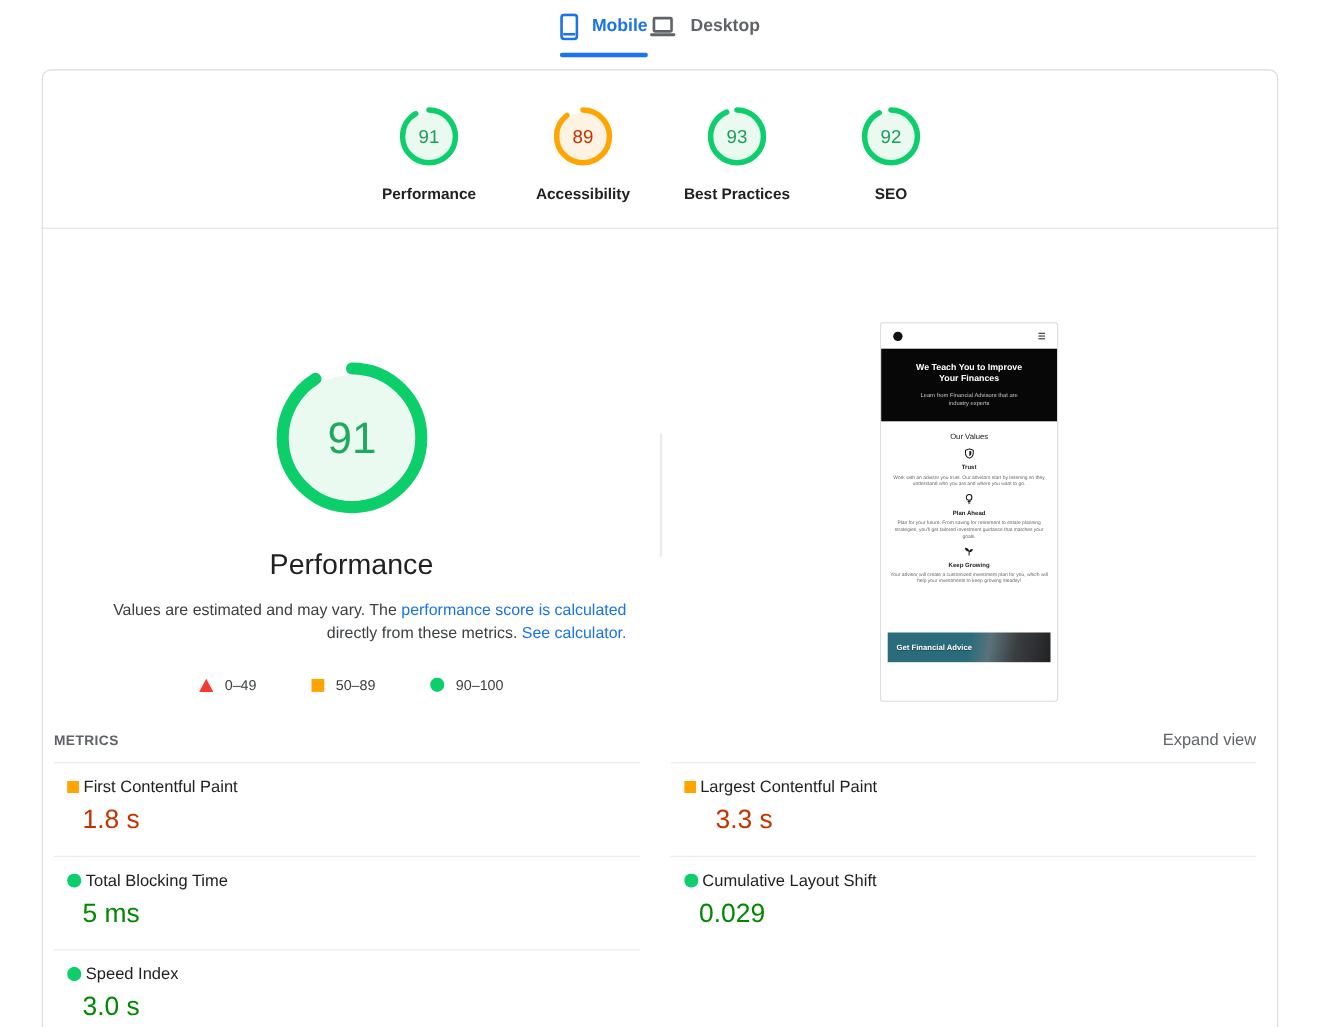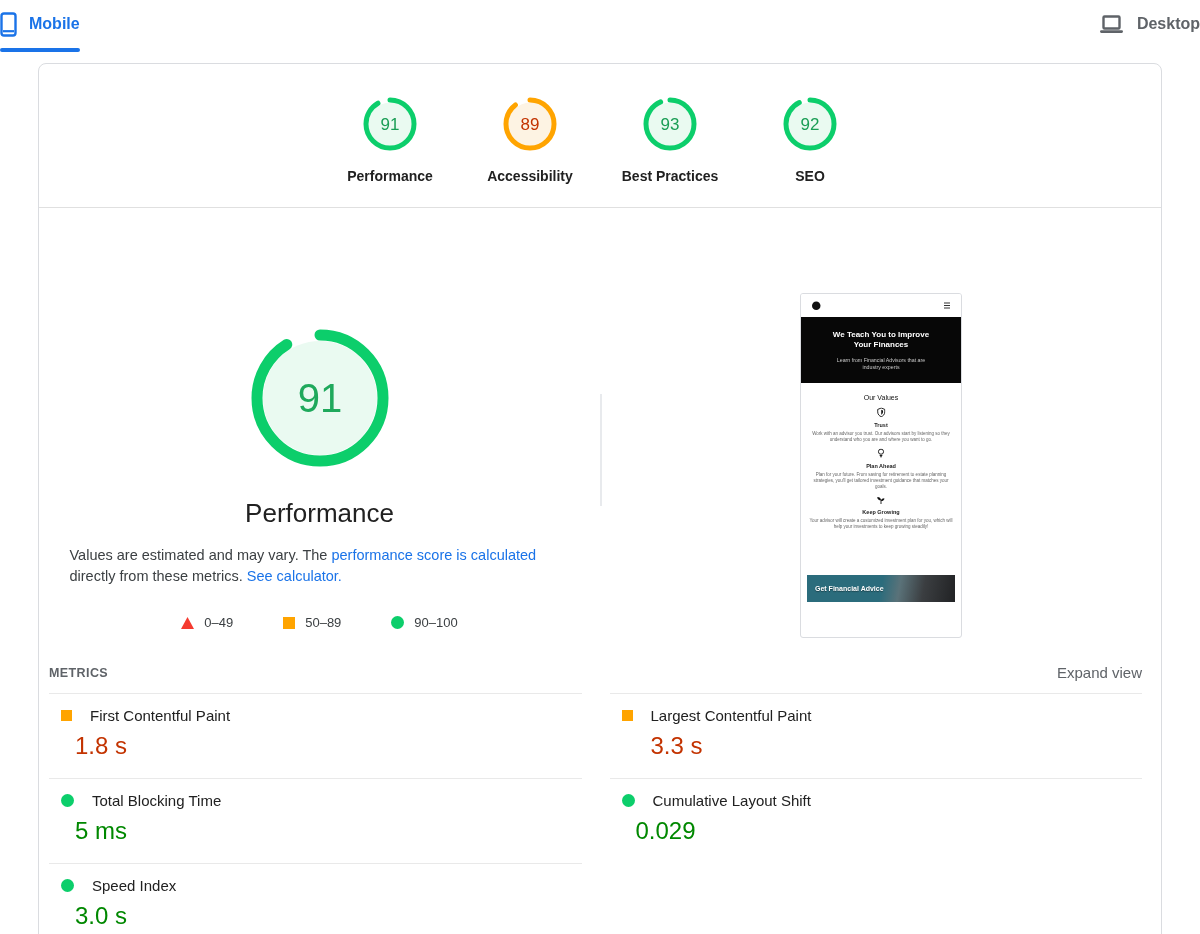--- a/index.html
+++ b/index.html
@@ -1,21 +1,21 @@
 <!DOCTYPE html>
 <html><head>
 <meta charset="utf-8">
 <style>
   html,body{margin:0;padding:0;width:1200px;height:934px;overflow:hidden;background:#fff;
     font-family:"Liberation Sans", sans-serif;color:#212121;}
   *{box-sizing:border-box;}
   [data-interactable="true"]{cursor:pointer;}
 
   
-  .tabbar{display:flex;justify-content:space-between;padding-top:8px;height:52px;}
+  .tabbar{display:flex;justify-content:center;padding-top:8px;height:52px;}
   .tab{position:relative;display:flex;align-items:center;gap:12px;padding-bottom:12px;}
   .tab .tab-label{font-size:16px;font-weight:700;color:#5f6368;}
   .tab.active .tab-label{color:#1a73e8;}
   .tab .underline{position:absolute;left:0;right:0;bottom:0;height:4px;border-radius:3px;background:#1a73e8;}
 
   
   .card{margin:11px 38px 0;border:1px solid #dadce0;border-radius:8px;background:#fff;height:1000px;}
 
   
   .gauge-row{display:flex;justify-content:center;padding:32px 0 23px;}
@@ -23,21 +23,21 @@
   .cat-gauge .glabel{margin-top:16px;font-size:14px;font-weight:700;color:#212121;text-align:center;}
   svg text{font-family:"Liberation Sans",sans-serif;}
 
   
   .summary{position:relative;display:flex;border-top:1px solid #e0e0e0;}
   .summary-left{flex:1;display:flex;flex-direction:column;align-items:center;}
   .summary-right{flex:1;display:flex;justify-content:center;}
   .v-divider{position:absolute;left:50%;top:186px;width:2px;height:112px;background:#e8eaed;}
   .big-gauge{margin-top:120px;}
   .perf-title{margin-top:30px;font-size:26px;font-weight:400;color:#212121;}
-  .score-desc{margin-top:16px;width:500px;text-align:left;font-size:14.5px;line-height:21px;color:#3c4043;}
+  .score-desc{margin-top:16px;width:500px;text-align:right;font-size:14.5px;line-height:21px;color:#3c4043;}
   .score-desc .link{color:#1a73e8;}
   .legend{display:flex;justify-content:center;gap:50px;margin-top:28px;padding-bottom:18px;}
   .legend-item{display:flex;align-items:center;gap:10px;font-size:13px;color:#3c4043;}
 
   
   .thumb{margin-top:85px;width:162px;height:345px;border:1px solid #dadce0;border-radius:3px;
     background:#fff;overflow:hidden;}
   .thumb-inner{width:320px;height:630px;transform:scale(0.5);transform-origin:0 0;
     display:flex;flex-direction:column;background:#fff;}
   .t-header{height:46px;display:flex;align-items:center;justify-content:space-between;padding:0 22px;}
@@ -57,21 +57,21 @@
   .t-cta-label{color:#fff;font-size:14px;font-weight:700;text-shadow:0 1px 2px rgba(0,0,0,.4);}
 
   
   .metrics{padding:0 19px 0 10px;}
   .metrics-header{display:flex;justify-content:space-between;align-items:center;padding:16px 0 12px;}
   .metrics-title{font-size:12.5px;font-weight:700;letter-spacing:.4px;color:#5f6368;}
   .expand-view{font-size:15px;color:#5f6368;}
   .metric-cols{display:flex;gap:28px;align-items:flex-start;}
   .metric-col{flex:1;}
   .metric-row{border-top:1px solid #e9e9e9;padding:13px 0 18px;}
-  .metric-name-row{display:flex;align-items:center;gap:18px;font-size:15px;color:#212121;padding-left:12px;}
+  .metric-name-row{display:flex;align-items:center;gap:4px;font-size:15px;color:#212121;padding-left:12px;}
   .metric-value{margin:8px 0 0 26px;font-size:24px;}
 </style>
 </head>
 <body>
 
 <div class="tabbar" data-interactable="false">
   <div class="tab active" data-interactable="true">
     <svg width="17" height="25" viewBox="0 0 17 25" data-interactable="false">
       <rect x="1.5" y="1.5" width="14" height="22" rx="2.5" fill="none" stroke="#1a73e8" stroke-width="2.4"></rect>
       <line x1="3" y1="19.2" x2="14" y2="19.2" stroke="#1a73e8" stroke-width="2.2"></line>

